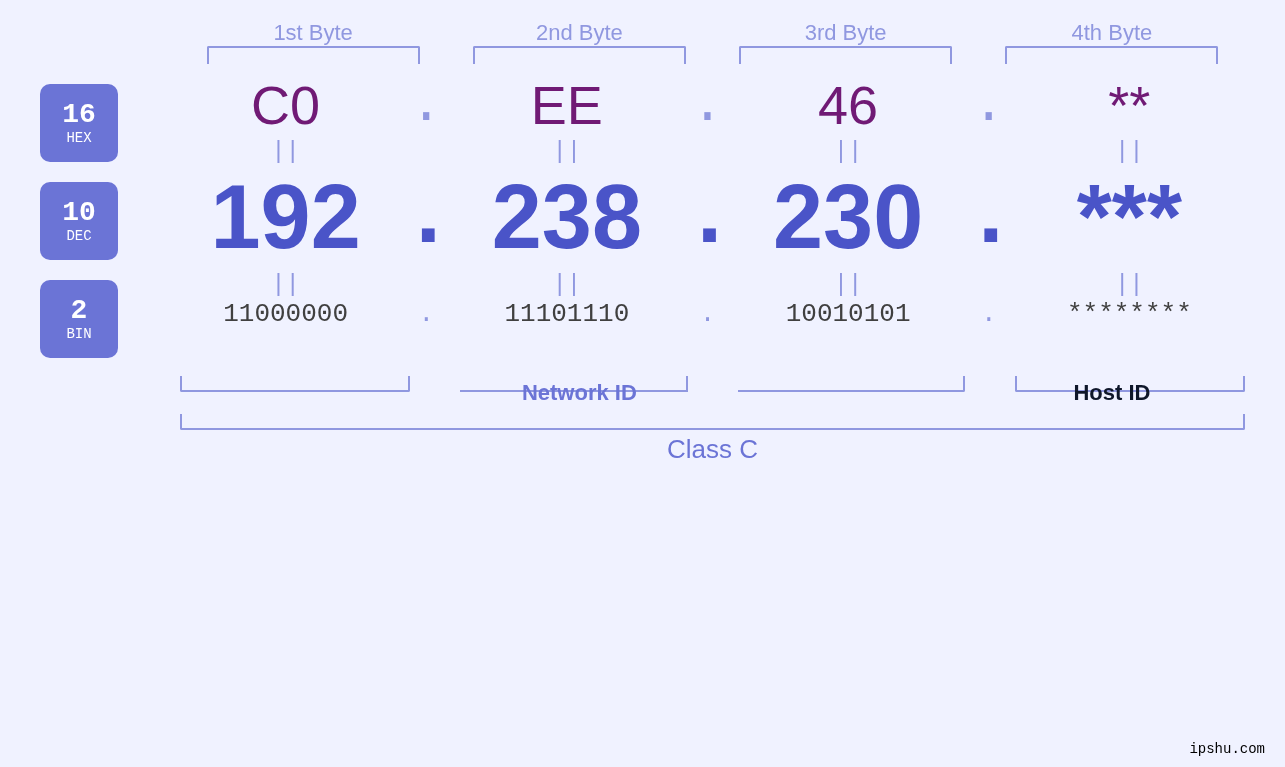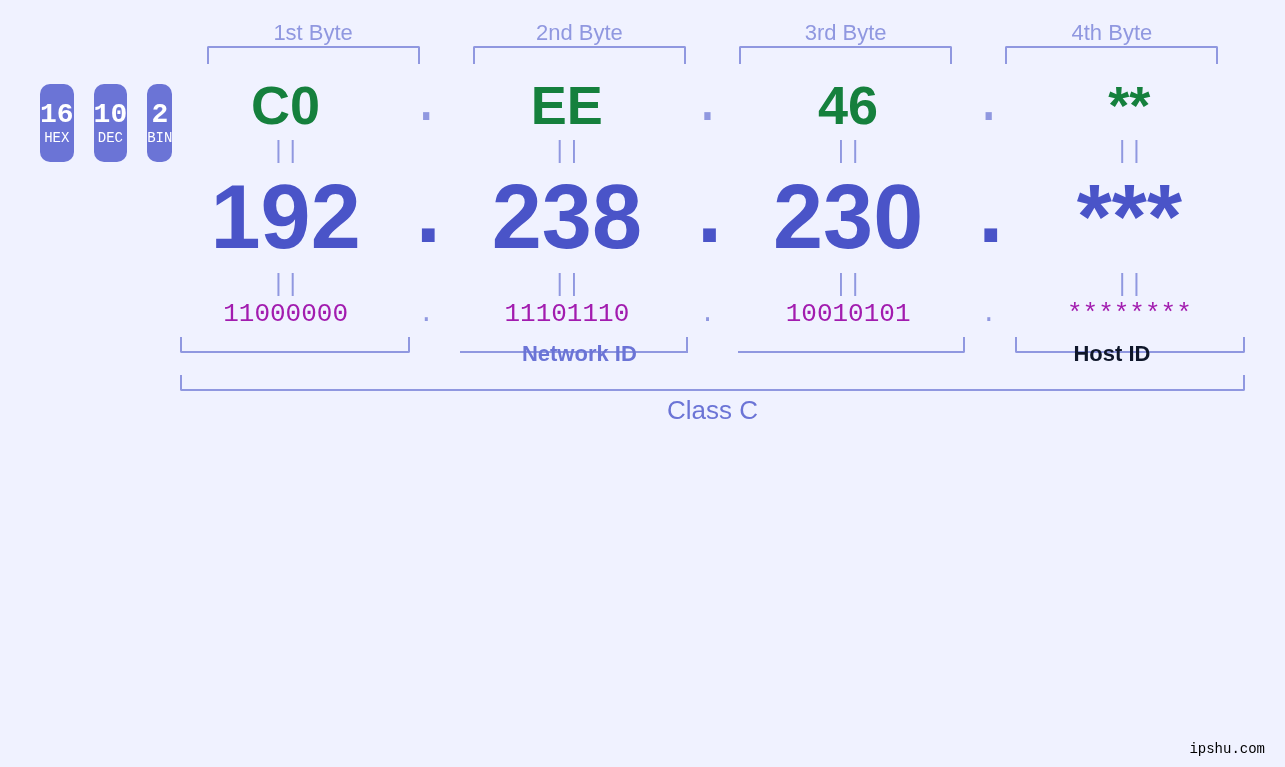--- a/index.html
+++ b/index.html
@@ -59,21 +59,21 @@
     .main-content {
       display: flex;
       width: 100%;
       align-items: stretch;
     }
 
     
     .badges-col {
       width: 130px;
       display: flex;
-      flex-direction: row;
+      flex-direction: column;
       justify-content: space-between;
       align-items: flex-start;
       padding: 10px 0;
       gap: 20px;
     }
     .badge {
       width: 78px;
       height: 78px;
       background-color: #6b74d6;
       border-radius: 10px;
@@ -115,23 +115,23 @@
     }
     .dot-cell {
       width: 50px;
       text-align: center;
       color: #9098e0;
     }
 
     
     .hex-row .value-text {
       font-size: 54px;
-      color: #15803d;
+      color: #701a75;
       font-family: Arial, sans-serif;
-      font-weight: 700;
+      font-weight: 400;
     }
     .hex-row .dot-cell {
       font-size: 54px;
     }
 
     
     .equals-row {
       display: flex;
       align-items: center;
       width: 100%;
@@ -157,21 +157,21 @@
     }
     .dec-row .dot-cell {
       font-size: 90px;
       color: #4a54c8;
       font-weight: bold;
     }
 
     
     .bin-row .value-text {
       font-size: 26px;
-      color: #a21caf;
+      color: #404040;
       font-family: 'Courier New', monospace;
       text-align: center;
     }
     .bin-row .dot-cell {
       font-size: 26px;
       color: #9098e0;
     }
 
     
     .bottom-section {

